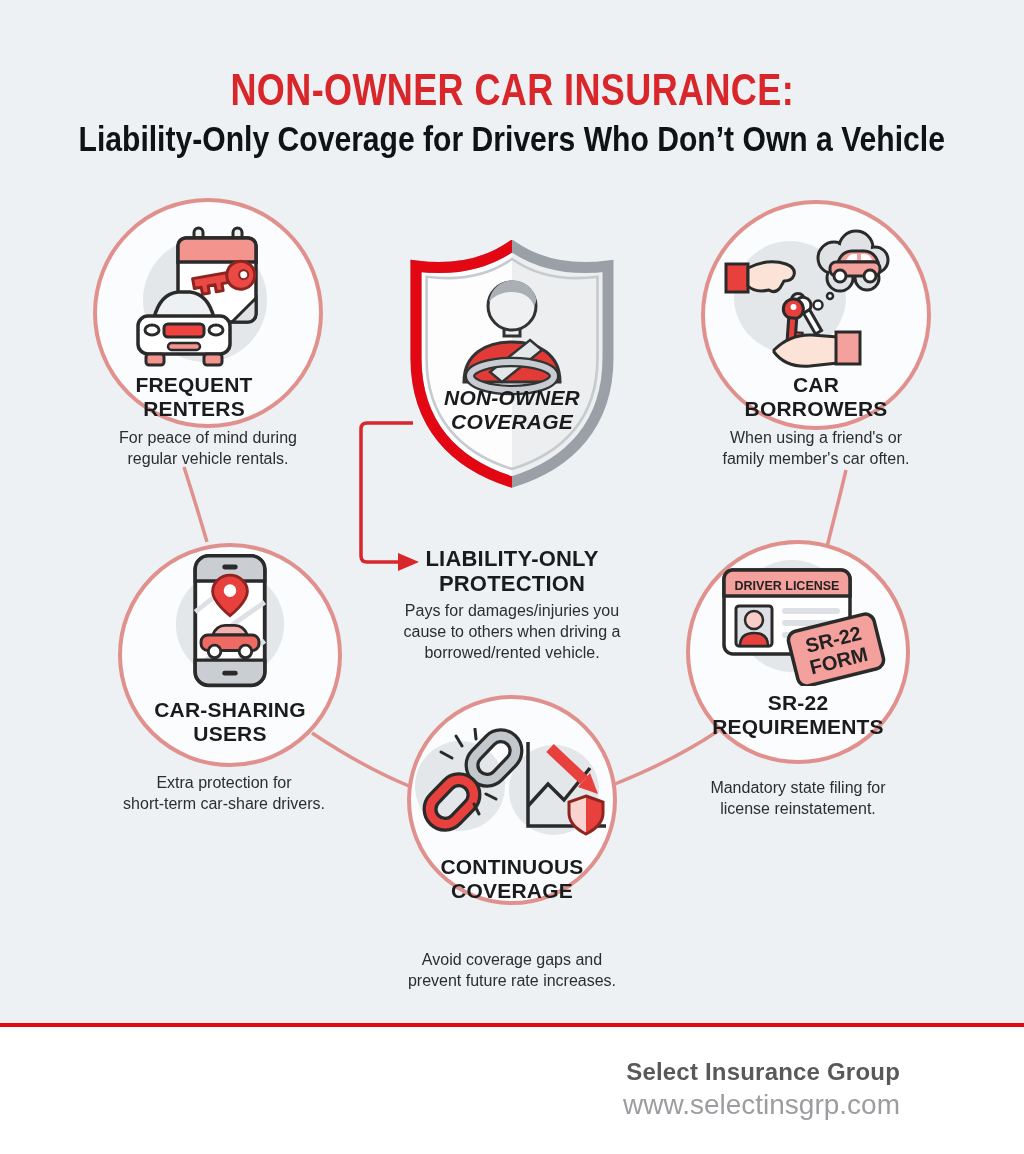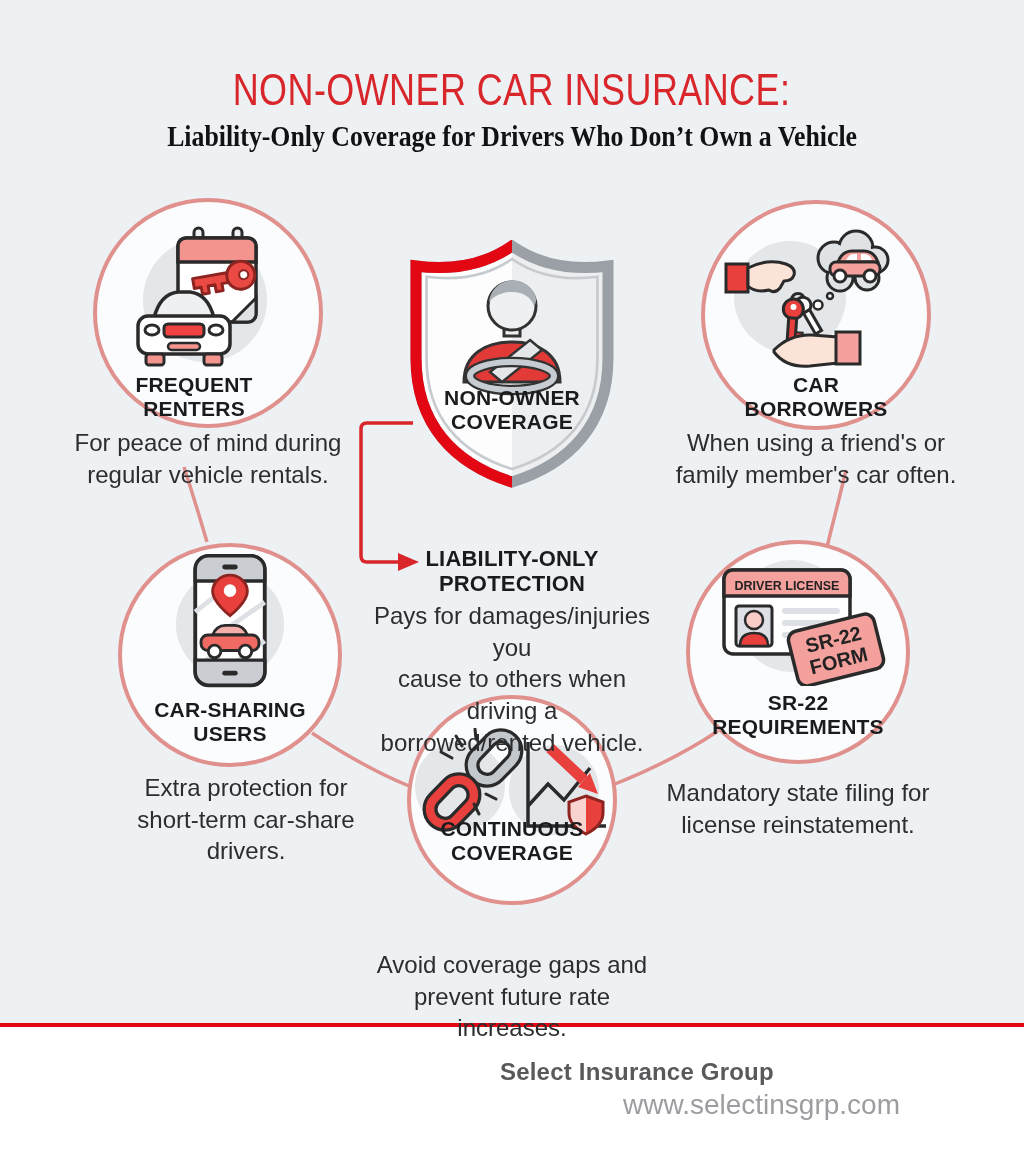--- a/index.html
+++ b/index.html
@@ -2,39 +2,39 @@
 <html><head>
 <meta charset="utf-8">
 <style>
   html,body{margin:0;padding:0;background:#fff;}
   .canvas{position:relative;width:1024px;height:1154px;background:#edf1f4;overflow:hidden;
           font-family:"Liberation Sans",sans-serif;}
   .white-bottom{position:absolute;left:0;top:1027px;width:1024px;height:127px;background:#ffffff;}
   .footer-line{position:absolute;left:0;top:1023px;width:1024px;height:4px;background:#e30613;}
 
   .title{position:absolute;top:64px;left:0;width:1024px;text-align:center;
-         font-size:45px;font-weight:400;color:#d8262b;letter-spacing:.5px;z-index:3;}
+         font-size:45px;font-weight:700;color:#d8262b;letter-spacing:.5px;z-index:3;}
   .title>span{display:inline-block;transform:scaleX(.80);transform-origin:center;white-space:nowrap;}
   .subtitle{position:absolute;top:119px;left:0;width:1024px;text-align:center;
-            font-size:30px;font-weight:700;color:#111214;z-index:3;font-family:Liberation Serif, serif;}
+            font-size:35px;font-weight:700;color:#111214;z-index:3;}
   .subtitle>span{display:inline-block;transform:scaleX(.86);transform-origin:center;white-space:nowrap;}
 
   .connectors{position:absolute;left:0;top:0;z-index:0;pointer-events:none;}
 
   .circle{position:absolute;border-radius:50%;background:#fbfcfd;
           border:4px solid #e0918d;box-sizing:border-box;z-index:1;}
   .icon{position:absolute;z-index:2;}
 
   .heading{position:absolute;font-weight:700;font-size:21px;line-height:1.12;color:#1a1b1d;
            text-align:center;white-space:pre-line;letter-spacing:.2px;z-index:3;}
-  .desc{position:absolute;font-size:24px;line-height:1.32;color:#2c2d2f;
+  .desc{position:absolute;font-size:16px;line-height:1.32;color:#2c2d2f;
         text-align:center;white-space:pre-line;z-index:3;}
   .lia-heading{font-size:22px;}
 
-  .brand{position:absolute;left:500px;top:1058px;width:400px;text-align:left;
+  .brand{position:absolute;left:500px;top:1058px;width:400px;text-align:right;
          font-size:24px;font-weight:700;color:#58595b;letter-spacing:.2px;z-index:3;}
   .url{position:absolute;left:500px;top:1089px;width:400px;text-align:right;
        font-size:28px;color:#9b9da0;z-index:3;}
 </style>
 </head>
 <body>
 
 <div class="canvas">
 
   <svg class="connectors" width="1024" height="1154" viewBox="0 0 1024 1154">
@@ -209,39 +209,39 @@
     <path d="M64,142 c0,-28 22,-40 48,-40 c26,0 48,12 48,40 z" fill="#e23b37" stroke="#333333" stroke-width="3"></path>
     <polygon points="130,100 142,110 102,142 90,132" fill="#e4e7e9" stroke="#333333" stroke-width="2.5"></polygon>
     <ellipse cx="112" cy="136" rx="42" ry="14" fill="none" stroke="#333333" stroke-width="10.5"></ellipse>
     <ellipse cx="112" cy="136" rx="42" ry="14" fill="none" stroke="#c6ccd1" stroke-width="6"></ellipse>
   </svg>
 
   <div class="heading" style="left:74px;top:373px;width:240px;">FREQUENT
 RENTERS</div>
   <div class="heading" style="left:696px;top:373px;width:240px;">CAR
 BORROWERS</div>
-  <div class="heading" style="left:404px;top:386px;width:216px;">NON-OWNER
+  <div class="heading" style="left:404px;top:386px;width:216px;font-style:italic;">NON-OWNER
 COVERAGE</div>
   <div class="heading" style="left:110px;top:698px;width:240px;">CAR-SHARING
 USERS</div>
   <div class="heading lia-heading" style="left:377px;top:547px;width:270px;">LIABILITY-ONLY
 PROTECTION</div>
   <div class="heading" style="left:678px;top:691px;width:240px;">SR-22
 REQUIREMENTS</div>
-  <div class="heading" style="left:392px;top:817px;width:240px;">CONTINUOUS
+  <div class="heading" style="left:392px;top:855px;width:240px;">CONTINUOUS
 COVERAGE</div>
 
   <div class="desc" style="left:58px;top:427px;width:300px;">For peace of mind during
 regular vehicle rentals.</div>
   <div class="desc" style="left:362px;top:600px;width:300px;">Pays for damages/injuries you
 cause to others when driving a
 borrowed/rented vehicle.</div>
   <div class="desc" style="left:666px;top:427px;width:300px;">When using a friend's or
 family member's car often.</div>
-  <div class="desc" style="left:96px;top:772px;width:300px;">Extra protection for
+  <div class="desc" style="left:74px;top:772px;width:300px;">Extra protection for
 short-term car-share drivers.</div>
   <div class="desc" style="left:648px;top:777px;width:300px;">Mandatory state filing for
 license reinstatement.</div>
   <div class="desc" style="left:362px;top:918px;width:300px;margin-top:31px;">Avoid coverage gaps and
 prevent future rate increases.</div>
 
   <div class="white-bottom"></div>
   <div class="footer-line"></div>
   <div class="brand">Select Insurance Group</div>
   <div class="url">www.selectinsgrp.com</div>

